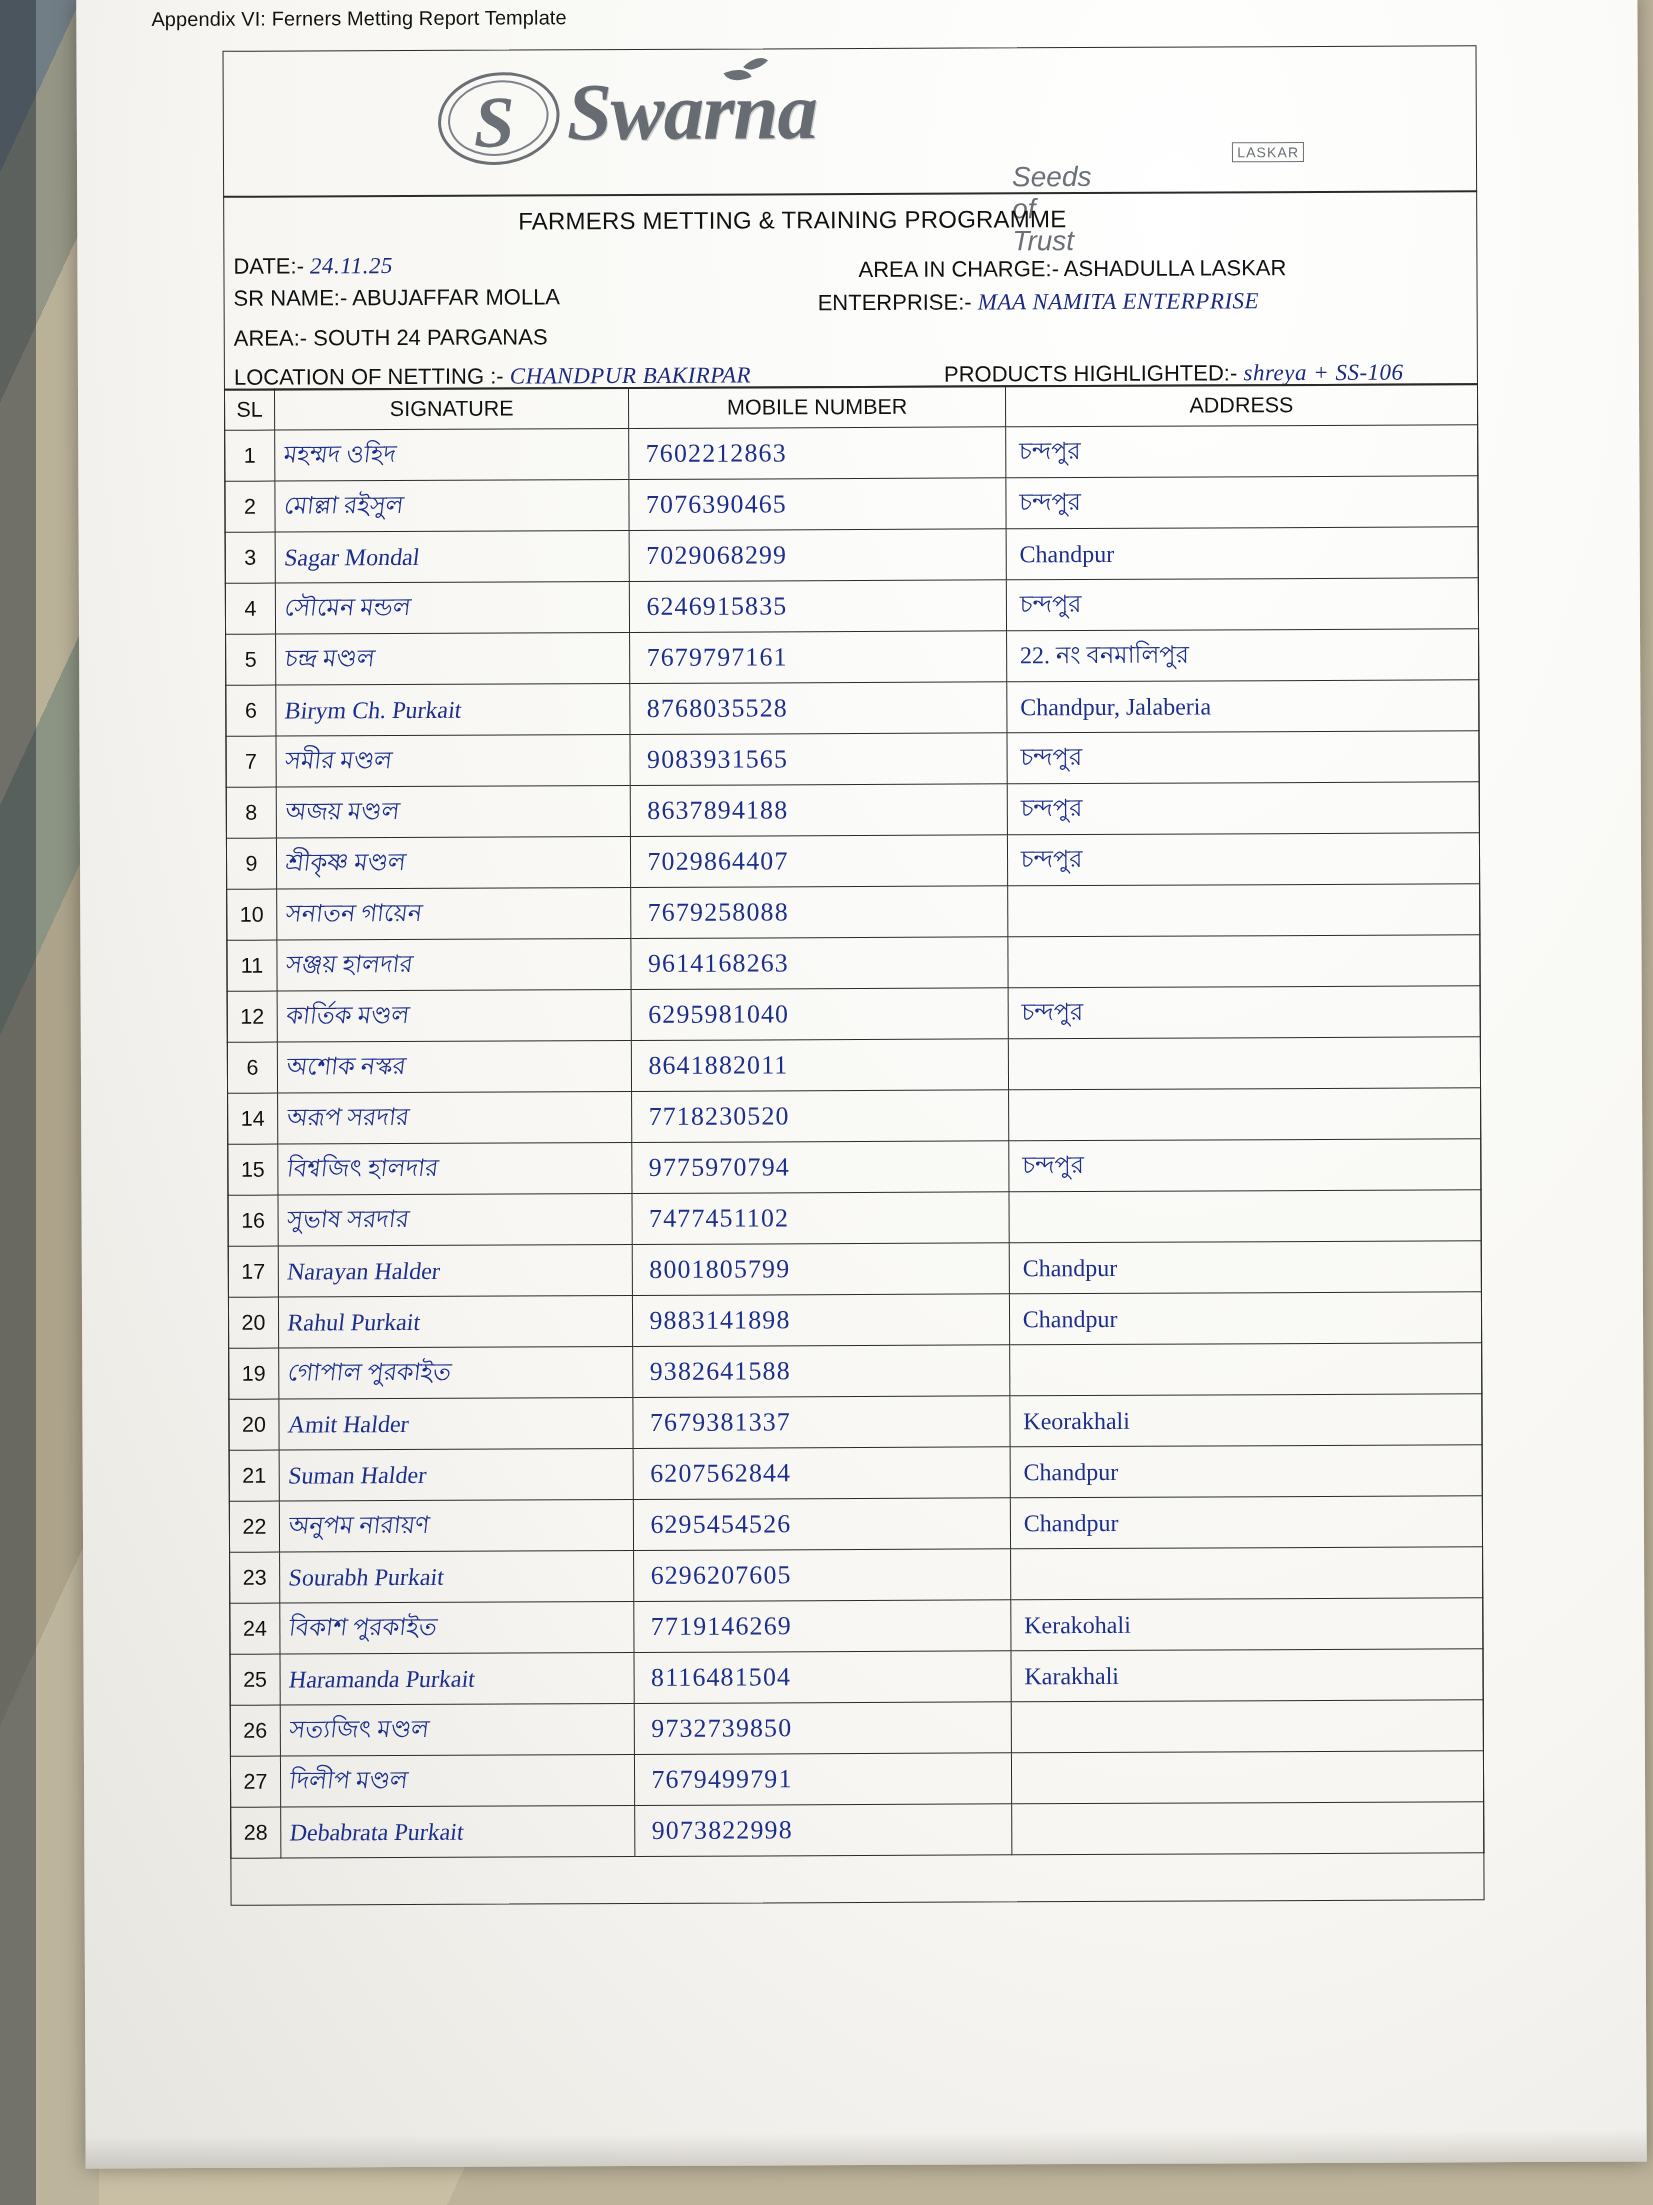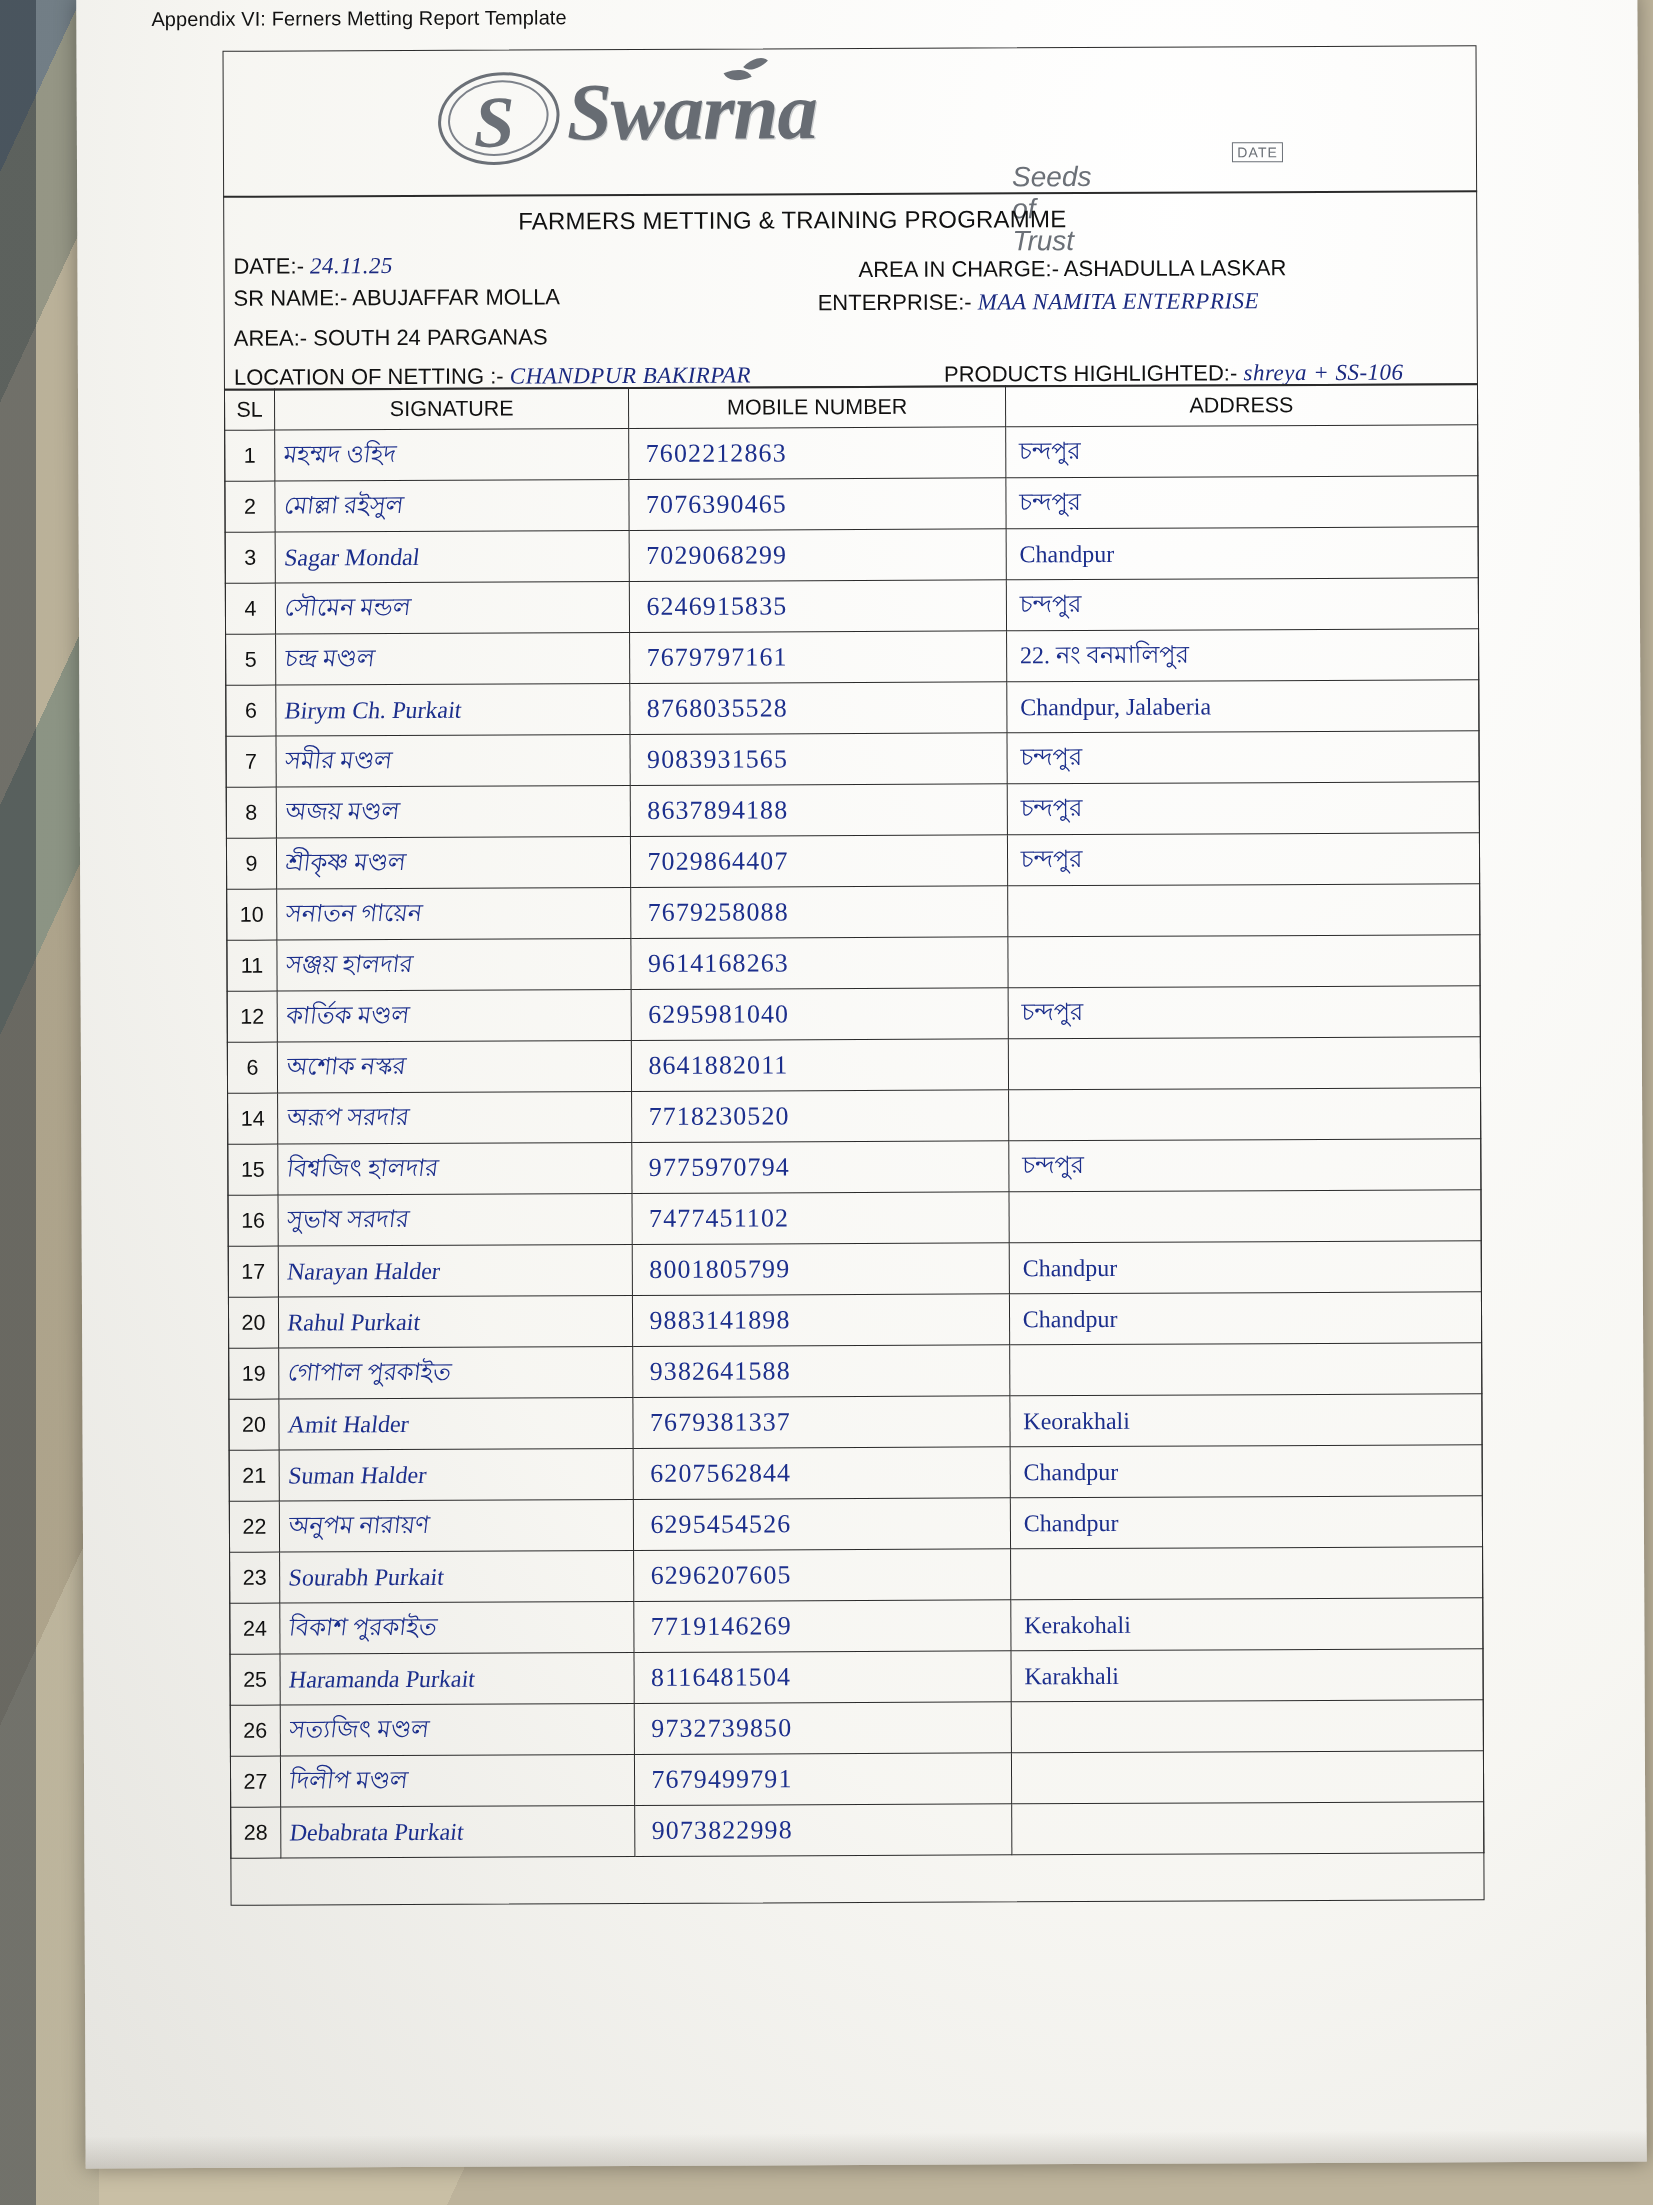--- a/index.html
+++ b/index.html
@@ -179,21 +179,21 @@
     <div class="logo-sep"></div>
 
     <div class="logo">
       <div class="oval"></div>
       <div class="oval2"></div>
       <div class="sglyph">S</div>
       <div class="leaf"></div>
       <div class="leaf2"></div>
       <div class="word">Swarna</div>
       <div class="tagline">Seeds of Trust</div>
-      <div class="seeds-badge">DATE</div>
+      <div class="seeds-badge">LASKAR</div>
     </div>
 
     <div class="prog-title">FARMERS METTING &amp; TRAINING PROGRAMME</div>
 
     <div class="hdr l1">
       <span>DATE:-</span>
       <span class="hw">24.11.25</span>
     </div>
     <div class="hdr r1">AREA IN CHARGE:- ASHADULLA LASKAR</div>
 

